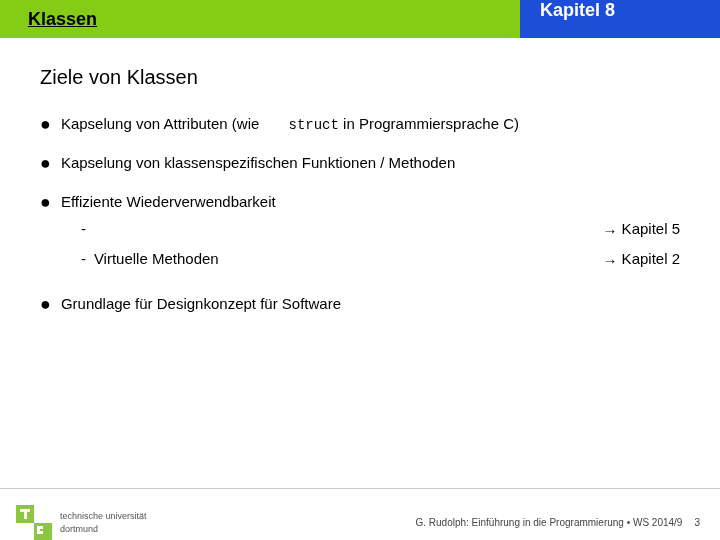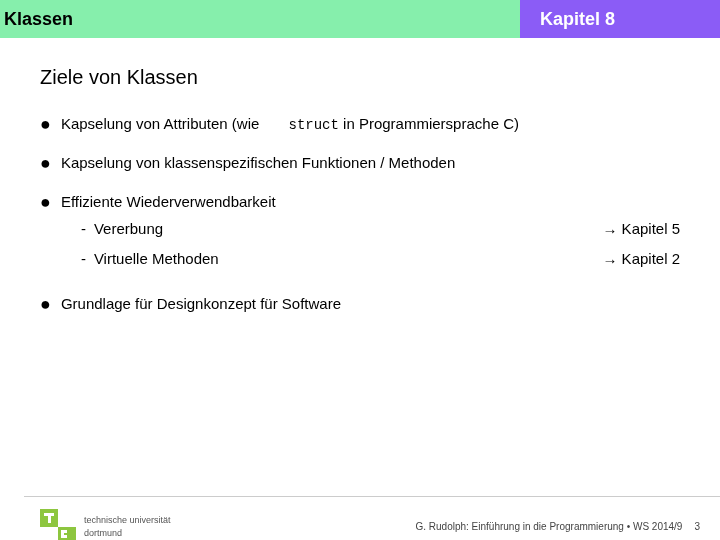--- a/index.html
+++ b/index.html
@@ -18,37 +18,37 @@
     }
 
     
     .header {
       display: flex;
       align-items: stretch;
       height: 38px;
     }
 
     .header-left {
-      background: #86efac;
-      display: flex;
-      align-items: center;
-      padding: 0 4px;
+      background: #84cc16;
+      display: flex;
+      align-items: center;
+      padding: 0 28px;
       flex: 1;
+      text-decoration: underline;
     }
 
     .header-left span {
       font-size: 18px;
       font-weight: bold;
       color: #000000;
     }
 
     .header-right {
-      background: #8b5cf6;
-      display: flex;
-      align-items: center;
+      background: #1d4ed8;
+      display: flex;
       padding: 0 20px;
       min-width: 200px;
     }
 
     .header-right span {
       font-size: 18px;
       font-weight: bold;
       color: #ffffff;
     }
 
@@ -128,26 +128,25 @@
       font-size: 14px;
       margin-left: 25px;
     }
 
     
     .footer {
       position: absolute;
       bottom: 0;
       left: 0;
       right: 0;
-      height: 44px;
+      height: 52px;
       display: flex;
       align-items: center;
       padding: 16px 20px 0 16px;
       border-top: 1px solid #cccccc;
-      margin-left: 24px;
     }
 
     .footer-logo {
       display: flex;
       align-items: center;
       gap: 8px;
     }
 
     .tu-logo {
       width: 36px;
@@ -207,21 +206,20 @@
     </li>
 
     <li>
       <span class="bullet-dot">●</span>
       <div class="inline-list-content">
         <span>Effiziente Wiederverwendbarkeit</span>
         <ul class="sub-list">
           <li>
             <div class="sub-item-row">
               <span class="sub-dash">-</span>
-              <span class="sub-item-text">Vererbung</span>
               <span class="sub-arrow">→ Kapitel 5</span>
             </div>
           </li>
           <li>
             <div class="sub-item-row">
               <span class="sub-dash">-</span>
               <span class="sub-item-text">Virtuelle Methoden</span>
               <span class="sub-arrow">→ Kapitel 2</span>
             </div>
           </li>

